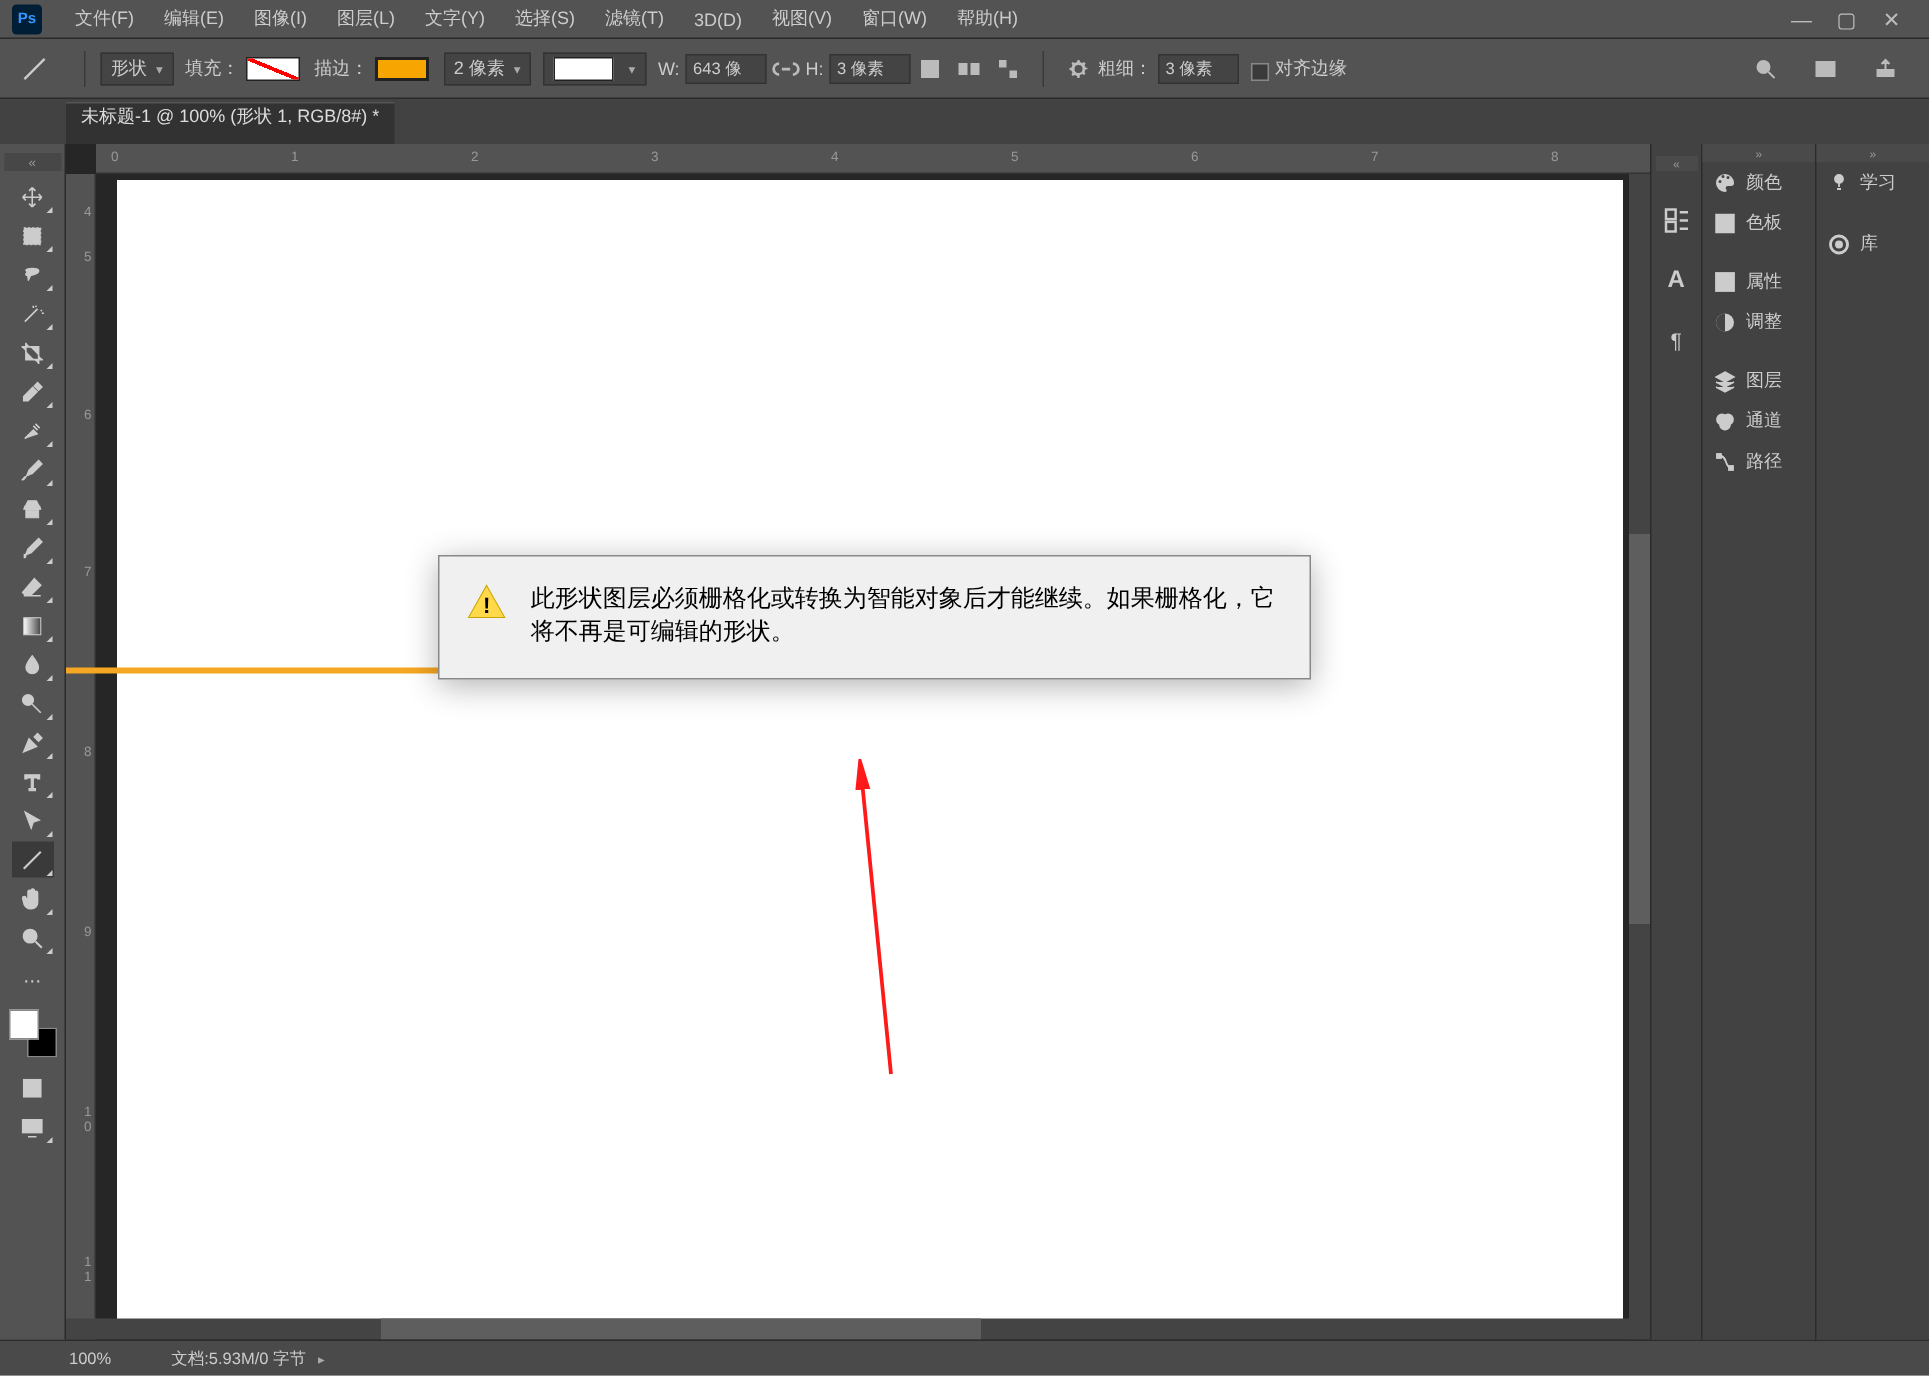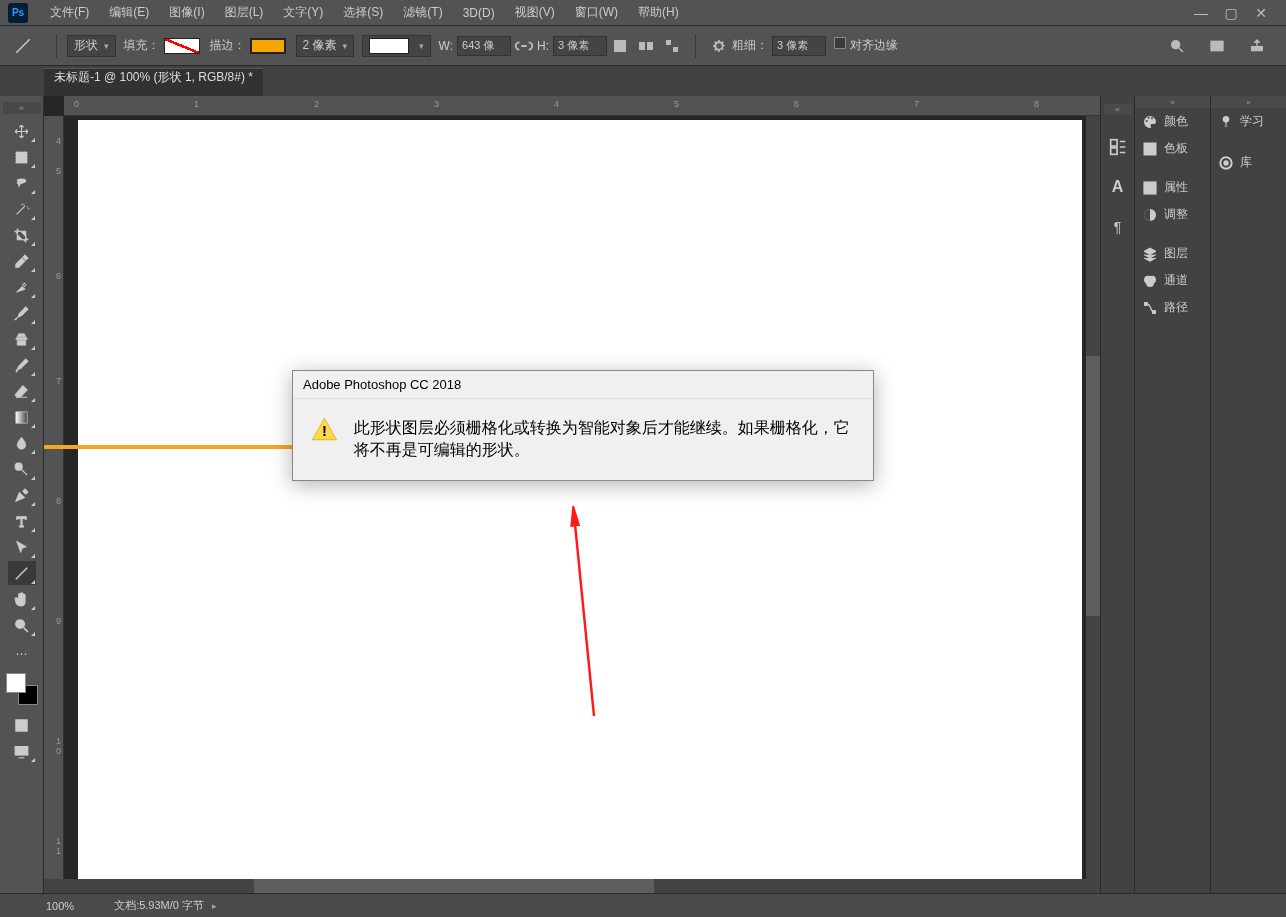--- a/index.html
+++ b/index.html
@@ -175,21 +175,21 @@
       </svg>
     </div>
   <div class="sep"></div>
   <div class="mini-btn">
     <svg viewBox="0 0 24 24">
         <path d="M12 8a4 4 0 1 0 0 8 4 4 0 0 0 0-8zm9 4l-2 .5-1 2.4 1 1.8-1.4 1.4-1.8-1-2.4 1L13 21h-2l-.5-2-2.4-1-1.8 1L4.9 17.6l1-1.8-1-2.4L3 13v-2l2-.5 1-2.4-1-1.8L6.4 4.9l1.8 1 2.4-1L11 3h2l.5 2 2.4 1 1.8-1 1.4 1.4-1 1.8 1 2.4 2 .5z" fill="#bbb"></path>
       </svg>
   </div>
   <span class="lbl">粗细：</span>
   <input class="numbox" value="3 像素" style="">
-  <div style="display:flex;align-items:flex-start;margin-left:8px;">
+  <div style="display:flex;align-items:flex-end;margin-left:8px;">
     <div class="checkbox"></div>
     <span>对齐边缘</span>
   </div>
   <div class="right">
     <div class="mini-btn">
         <svg viewBox="0 0 24 24" fill="none" stroke="#bbb" stroke-width="2">
           <circle cx="10" cy="10" r="6"></circle>
           <line x1="15" y1="15" x2="21" y2="21"></line>
         </svg>
       </div>
@@ -397,21 +397,20 @@
         <svg class="arrow-svg" width="80" height="220">
           <defs>
               <marker id="ah" markerWidth="10" markerHeight="10" refX="5" refY="2" orient="auto">
                 <polygon points="0,0 10,2 0,4" fill="#ff1a1a"></polygon>
               </marker>
             </defs>
           <line x1="50" y1="210" x2="30" y2="8" stroke="#ff1a1a" stroke-width="2.5" marker-end="url(#ah)"></line>
         </svg>
 
         <div class="dialog">
-          <div class="titlebar">Adobe Photoshop CC 2018</div>
           <div class="body">
             <div class="msg-row">
               <svg class="warn-icon" viewBox="0 0 40 36">
                 <polygon points="20,2 38,34 2,34" fill="#ffd94a" stroke="#c9a400" stroke-width="1"></polygon>
                 <text x="20" y="29" text-anchor="middle" font-size="22" font-weight="bold" fill="#000">!</text>
               </svg>
               <div class="msg">此形状图层必须栅格化或转换为智能对象后才能继续。如果栅格化，它将不再是可编辑的形状。</div>
             </div>
           </div>
         </div>

